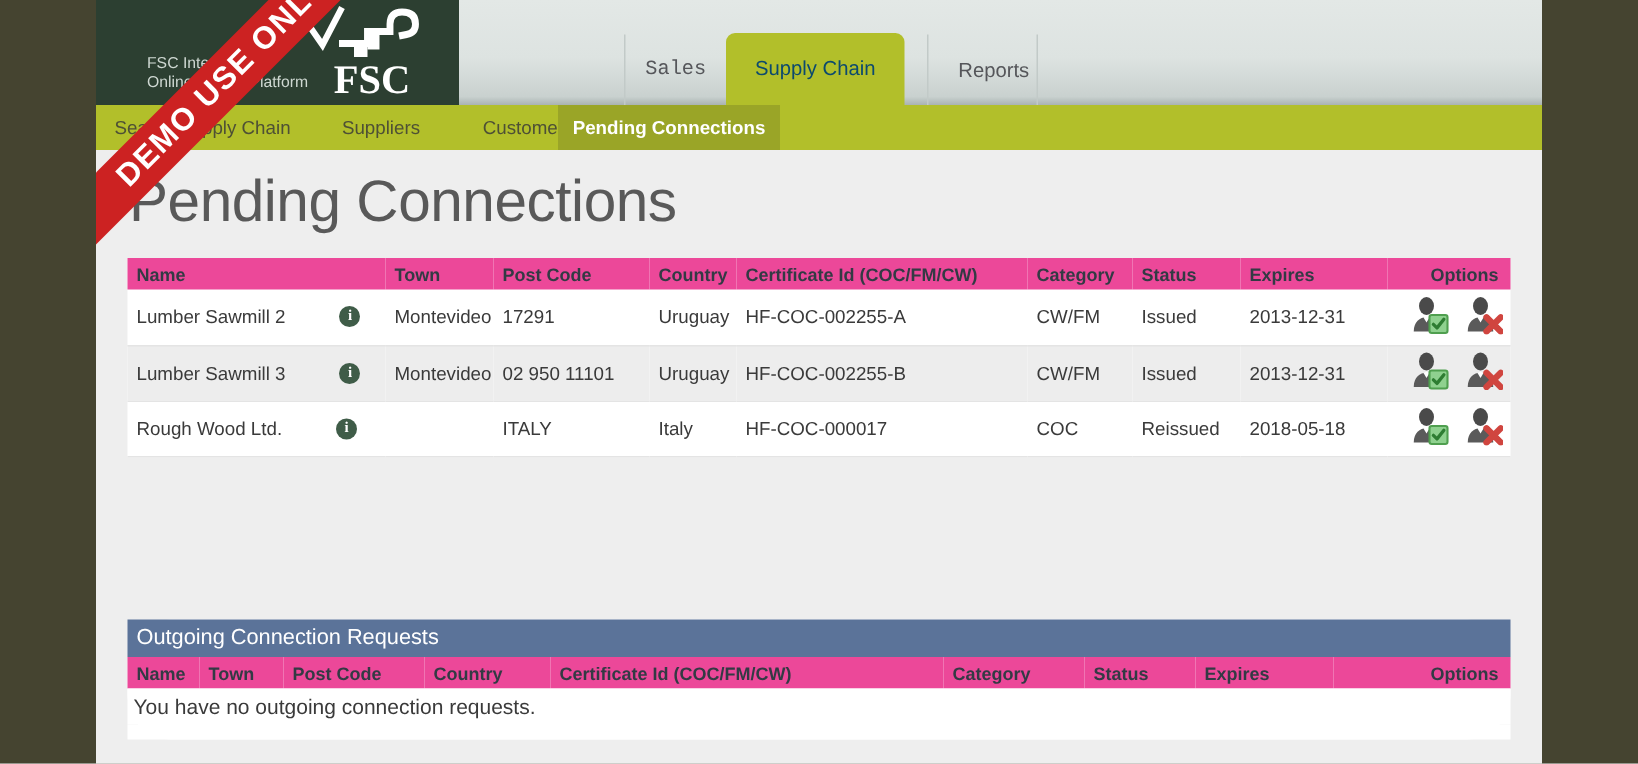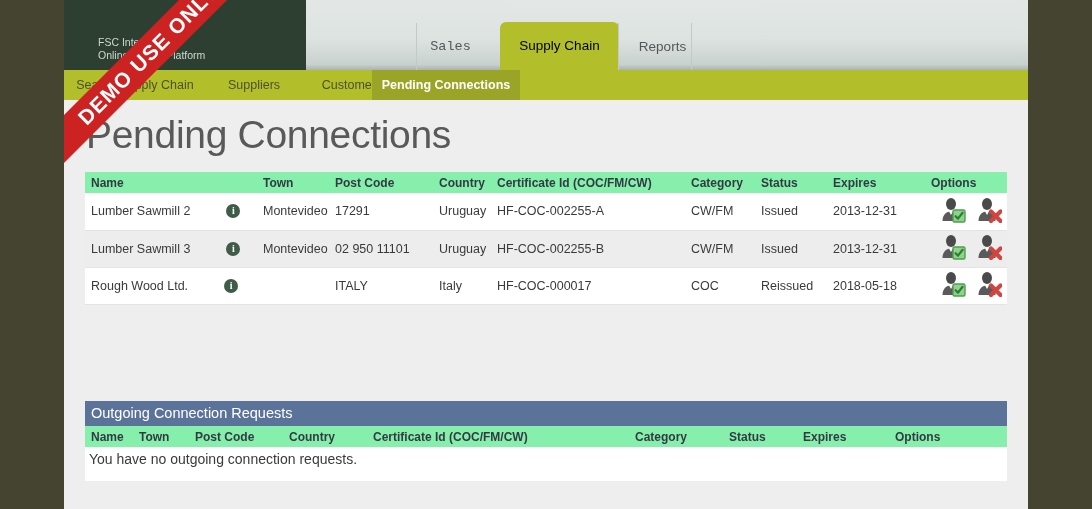--- a/index.html
+++ b/index.html
@@ -80,26 +80,25 @@
     color: #55565a;
     text-align: center;
     cursor: pointer;
     box-sizing: border-box;
   }
   .ptab.plain {
     border-left: 1px solid #c2cac8;
   }
   .ptab.active {
     background: #b2bf2a;
-    color: #000000;
+    color: #0c4a6e;
     border-radius: 6px 6px 0 0;
     border-left: none;
     height: 48px;
     line-height: 48px;
-    margin-left: 16px;
   }
   #ptab-0 { left: 0px;   width: 110px; }
   #ptab-1 { left: 110px; width: 68px; font-family: Liberation Mono, monospace; }
   #ptab-2 { left: 178px; width: 119px; }
   #ptab-3 { left: 312px; width: 88px; }
   #ptab-gap { left: 385px; width: 1px; height: 47px; bottom:0; position:absolute; border-left: 1px solid #c2cac8; }
 
   
   #secondary-nav {
     position: absolute;
@@ -150,50 +149,50 @@
   }
 
   
   .panel {
     position: absolute;
     left: 21px;
     width: 922px;
     background: #ffffff;
   }
   #panel-incoming { top: 72px; }
-  #panel-outgoing { top: 301px; border-radius: 29px; }
+  #panel-outgoing { top: 313px; border-radius: 29px; }
 
   .panel-head {
     height: 25px;
     line-height: 25px;
     background: #5b7399;
     color: #ffffff;
     font-size: 14.5px;
     padding-left: 6px;
     box-sizing: border-box;
     white-space: nowrap;
   }
   table.grid {
     width: 100%;
     border-collapse: collapse;
     table-layout: fixed;
   }
   table.grid thead th {
-    background: #86efac;
+    background: #ec4899;
     color: #333a44;
     font-size: 12px;
     font-weight: bold;
     height: 21px;
     padding: 0 0 0 6px;
     text-align: left;
     white-space: nowrap;
     box-sizing: border-box;
     margin-left: 40px;
   }
-  table.grid thead th.ta-right { padding-right: 8px; }
+  table.grid thead th.ta-right { text-align: right; padding-right: 8px; }
   table.grid tbody td {
     font-size: 12.5px;
     color: #3a3a3a;
     height: 37px;
     padding: 0 0 0 6px;
     text-align: left;
     white-space: nowrap;
     border-bottom: 1px solid #e4e4e4;
     box-sizing: border-box;
   }
@@ -259,20 +258,31 @@
 <body>
 
 <div id="app-frame">
 
   <div id="top-band">
 
     <div id="brand-block">
       <div id="brand-text">
         <span class="line">FSC International</span>
         <span class="line">Online Claims Platform</span>
+      </div>
+      <div id="fsc-logo">
+        <svg width="100" height="66" viewBox="0 0 100 66" xmlns="http://www.w3.org/2000/svg">
+          <g fill="none" stroke="#ffffff" stroke-width="4.2" stroke-linecap="butt" stroke-linejoin="miter">
+            <path d="M8 15 L17 28 L30 3"></path>
+          </g>
+          <path d="M28 27 L47 27 L47 19 L62 19 L62 14 Q62 6 70 6 Q79 6 79 14 Q79 20 73 21 L68 22" fill="none" stroke="#ffffff" stroke-width="4.6" stroke-linejoin="miter"></path>
+          <path d="M47 27 L47 36 L38 36 L38 27 Z" fill="#ffffff"></path>
+          <path d="M55 19 L55 31 L47 31 L47 19 Z" fill="#ffffff"></path>
+          <text x="50" y="60" font-family="Liberation Serif, serif" font-size="27" font-weight="bold" fill="#ffffff" text-anchor="middle">FSC</text>
+        </svg>
       </div>
     </div>
 
     <div id="primary-nav">
       <div class="ptab plain" id="ptab-1">Sales</div>
       <div class="ptab active" id="ptab-2">Supply Chain</div>
       <div class="ptab plain" id="ptab-3">Reports</div>
       <div id="ptab-gap"></div>
     </div>
   </div>

